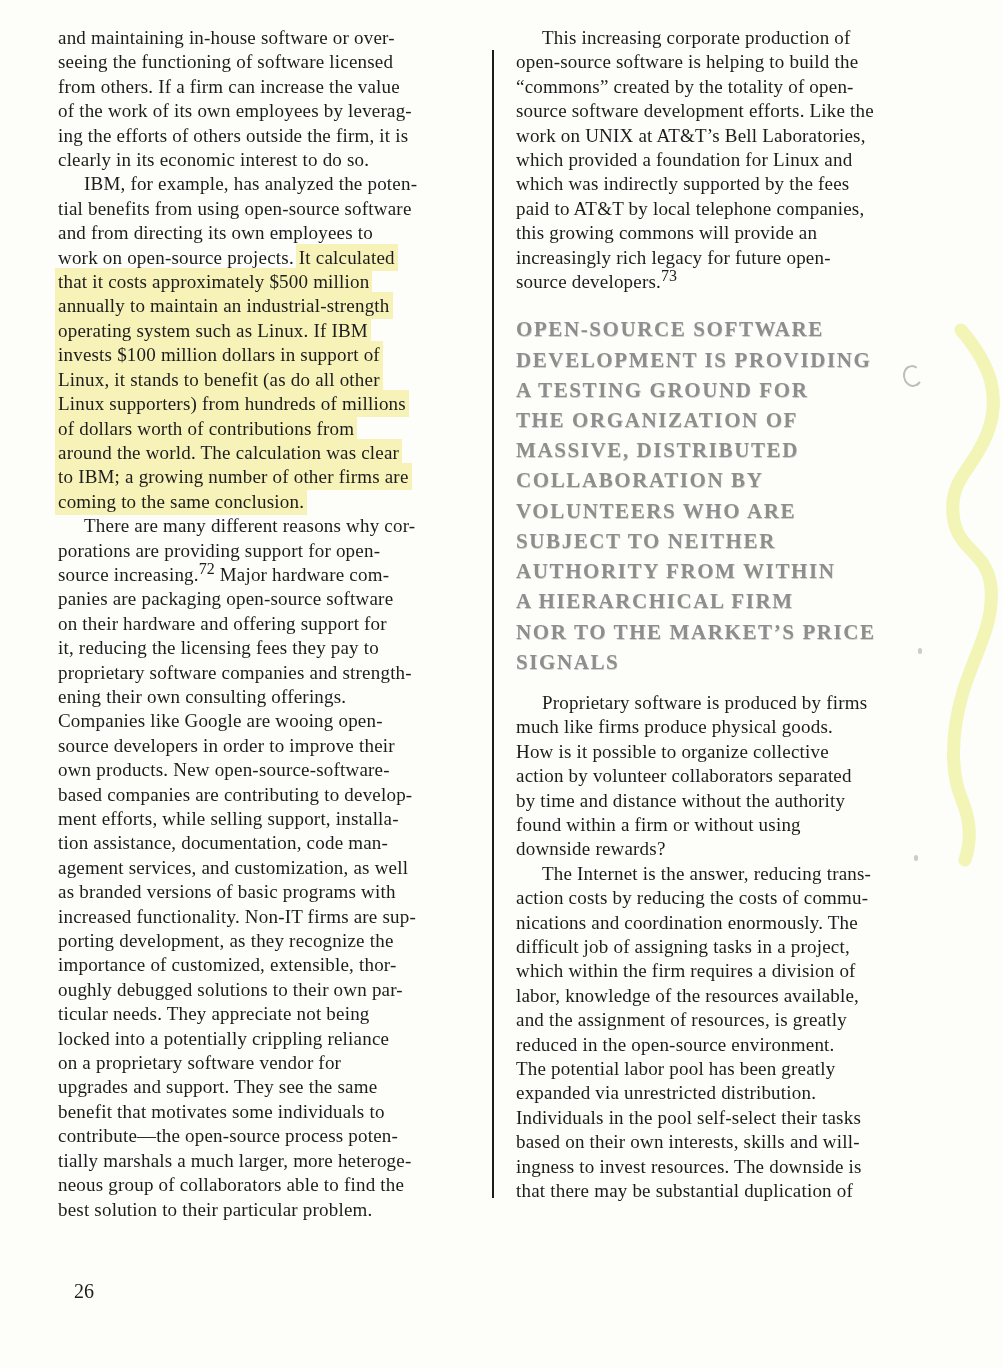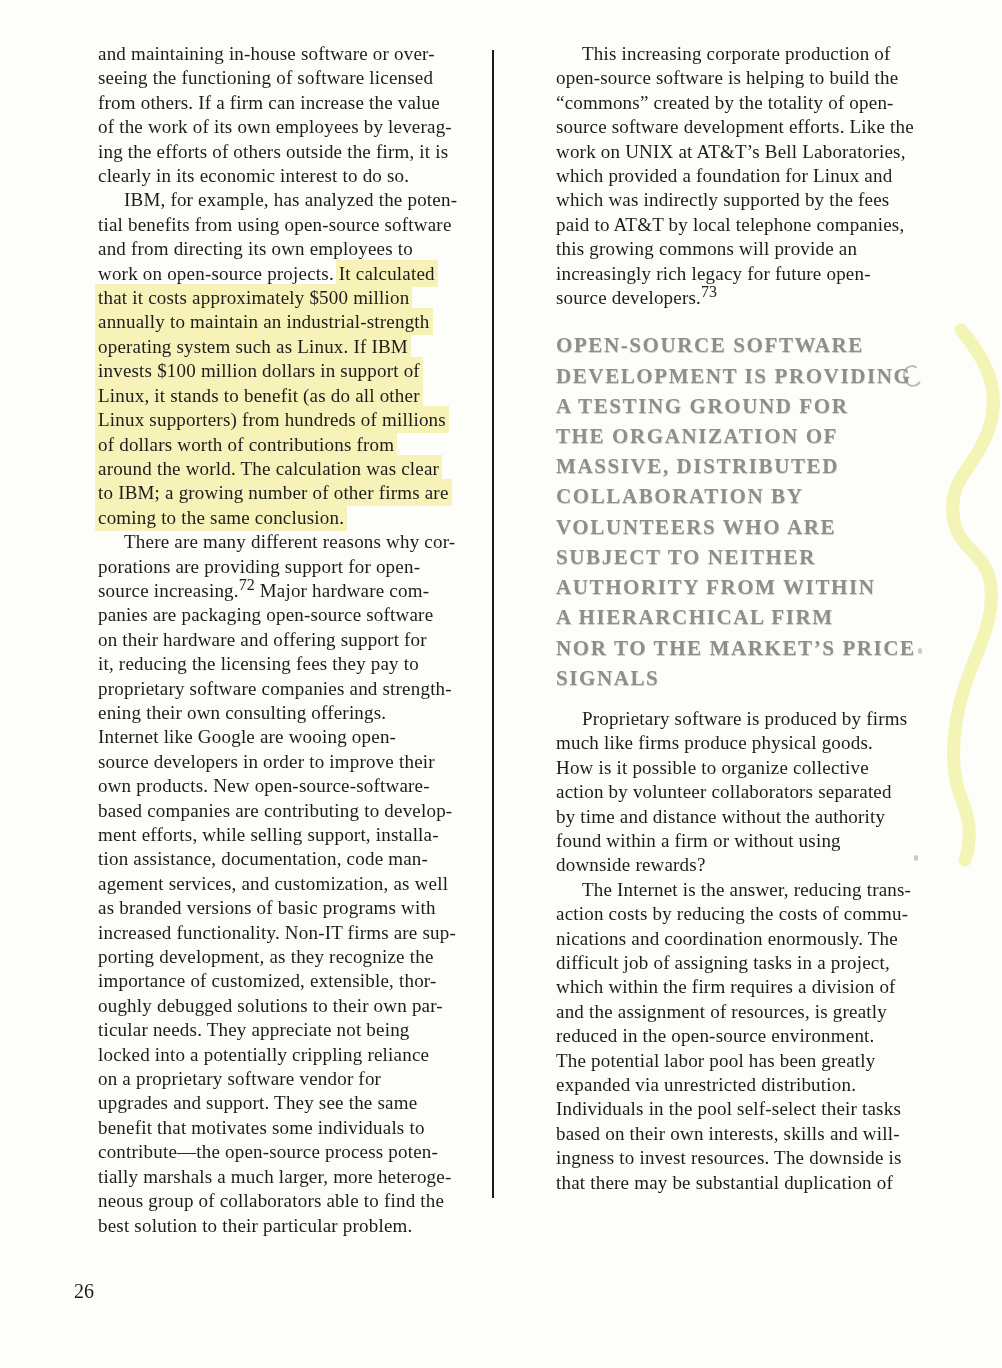--- a/index.html
+++ b/index.html
@@ -4,21 +4,21 @@
 <style>
   html,body{margin:0;padding:0;background:#e8e8e4;}
   .page{
     position:relative;
     width:1002px;height:1368px;
     background:#fdfdfa;
     font-family:"Liberation Serif","DejaVu Serif",serif;
     color:var(--text,#1c1c1c);
     overflow:hidden;
   }
-  .col{position:absolute;top:42px;font-size:19px;line-height:24.4px;letter-spacing:0.2px;margin-left:40px;}
+  .col{position:absolute;top:26px;font-size:19px;line-height:24.4px;letter-spacing:0.2px;}
   .col-left{left:58px;width:430px;}
   .col-right{left:516px;width:432px;}
   .line{white-space:nowrap;}
   .line.indent{padding-left:26px;}
   .hl{background:var(--hl,#f7f2b8);box-shadow:0 0 0 3px var(--hl,#f7f2b8);}
   sup{font-size:16px;line-height:0;letter-spacing:0;}
   .rule{position:absolute;left:492px;top:50px;width:2px;height:1148px;background:var(--rule,#1b1b1b);}
   .pullquote{
     margin-top:20px;margin-bottom:14px;
     font-size:21px;line-height:30.2px;font-weight:bold;
@@ -64,21 +64,21 @@
       <div class="line"><span class="hl">to IBM; a growing number of other firms are</span></div>
       <div class="line"><span class="hl">coming to the same conclusion.</span></div>
       <div class="line indent"><span>There are many different reasons why cor-</span></div>
       <div class="line"><span>porations are providing support for open-</span></div>
       <div class="line"><span>source increasing.</span><sup>72</sup><span> Major hardware com-</span></div>
       <div class="line"><span>panies are packaging open-source software</span></div>
       <div class="line"><span>on their hardware and offering support for</span></div>
       <div class="line"><span>it, reducing the licensing fees they pay to</span></div>
       <div class="line"><span>proprietary software companies and strength-</span></div>
       <div class="line"><span>ening their own consulting offerings.</span></div>
-      <div class="line"><span>Internet like Google are wooing open-</span></div>
+      <div class="line"><span>Companies like Google are wooing open-</span></div>
       <div class="line"><span>source developers in order to improve their</span></div>
       <div class="line"><span>own products. New open-source-software-</span></div>
       <div class="line"><span>based companies are contributing to develop-</span></div>
       <div class="line"><span>ment efforts, while selling support, installa-</span></div>
       <div class="line"><span>tion assistance, documentation, code man-</span></div>
       <div class="line"><span>agement services, and customization, as well</span></div>
       <div class="line"><span>as branded versions of basic programs with</span></div>
       <div class="line"><span>increased functionality. Non-IT firms are sup-</span></div>
       <div class="line"><span>porting development, as they recognize the</span></div>
       <div class="line"><span>importance of customized, extensible, thor-</span></div>
@@ -130,20 +130,21 @@
         <div class="line"><span>How is it possible to organize collective</span></div>
         <div class="line"><span>action by volunteer collaborators separated</span></div>
         <div class="line"><span>by time and distance without the authority</span></div>
         <div class="line"><span>found within a firm or without using</span></div>
         <div class="line"><span>downside rewards?</span></div>
         <div class="line indent"><span>The Internet is the answer, reducing trans-</span></div>
         <div class="line"><span>action costs by reducing the costs of commu-</span></div>
         <div class="line"><span>nications and coordination enormously. The</span></div>
         <div class="line"><span>difficult job of assigning tasks in a project,</span></div>
         <div class="line"><span>which within the firm requires a division of</span></div>
+        <div class="line"><span>labor, knowledge of the resources available,</span></div>
         <div class="line"><span>and the assignment of resources, is greatly</span></div>
         <div class="line"><span>reduced in the open-source environment.</span></div>
         <div class="line"><span>The potential labor pool has been greatly</span></div>
         <div class="line"><span>expanded via unrestricted distribution.</span></div>
         <div class="line"><span>Individuals in the pool self-select their tasks</span></div>
         <div class="line"><span>based on their own interests, skills and will-</span></div>
         <div class="line"><span>ingness to invest resources. The downside is</span></div>
         <div class="line"><span>that there may be substantial duplication of</span></div>
       </div>
   </div>

